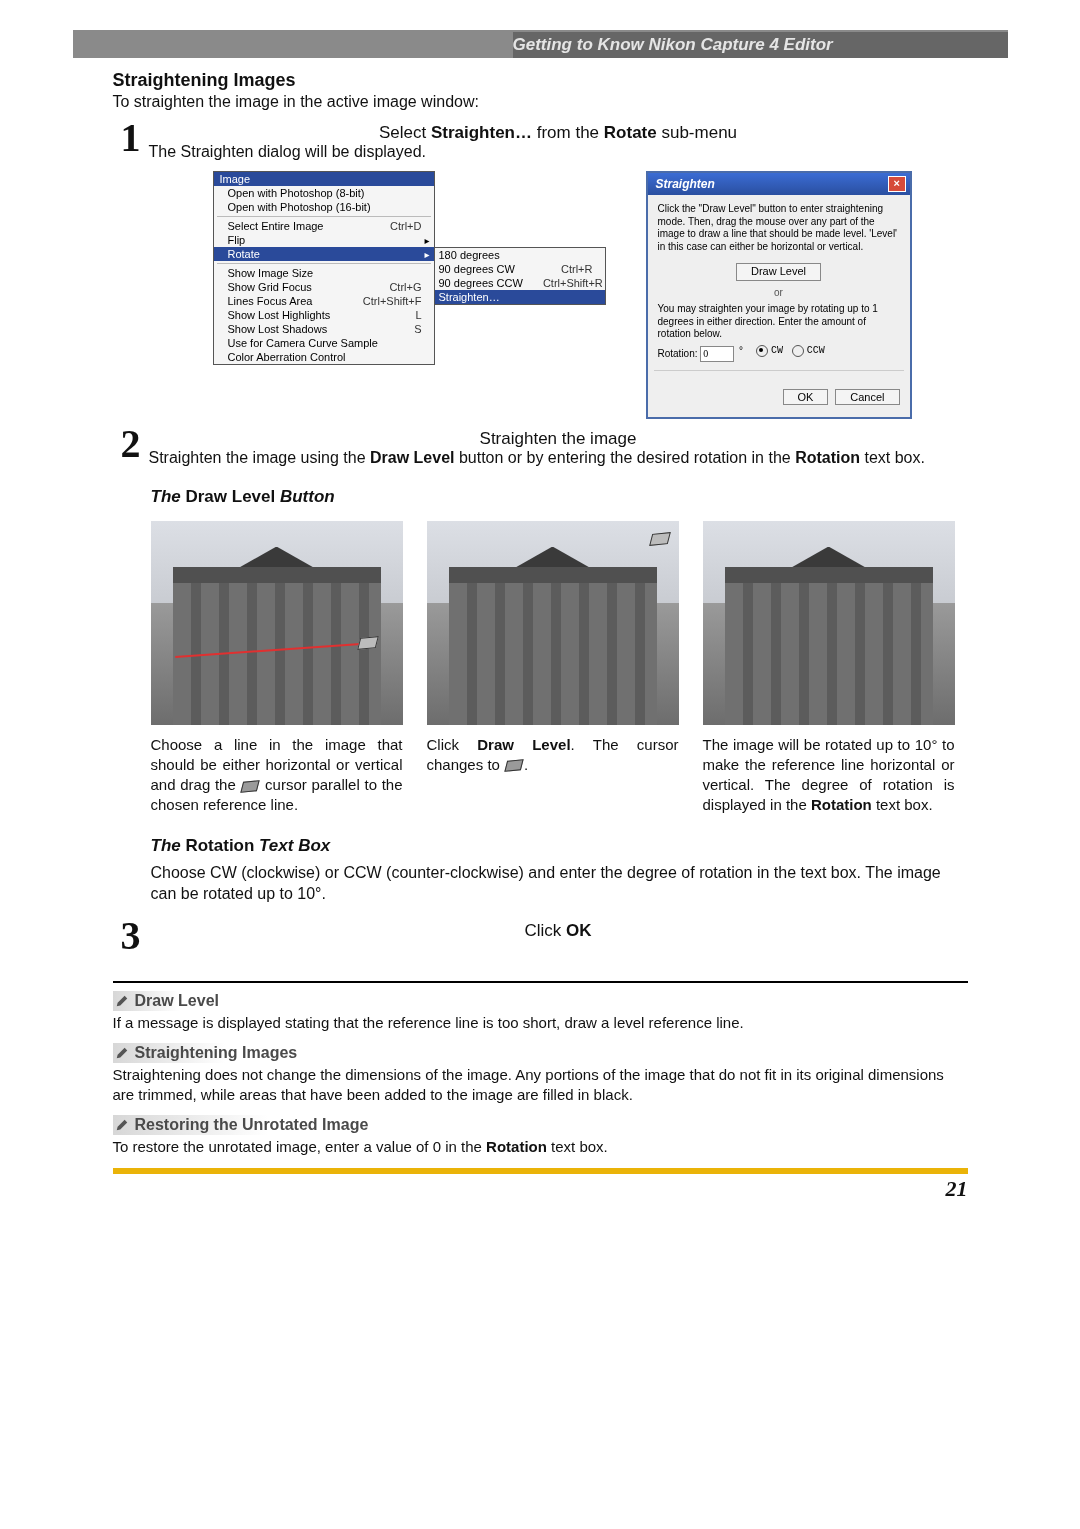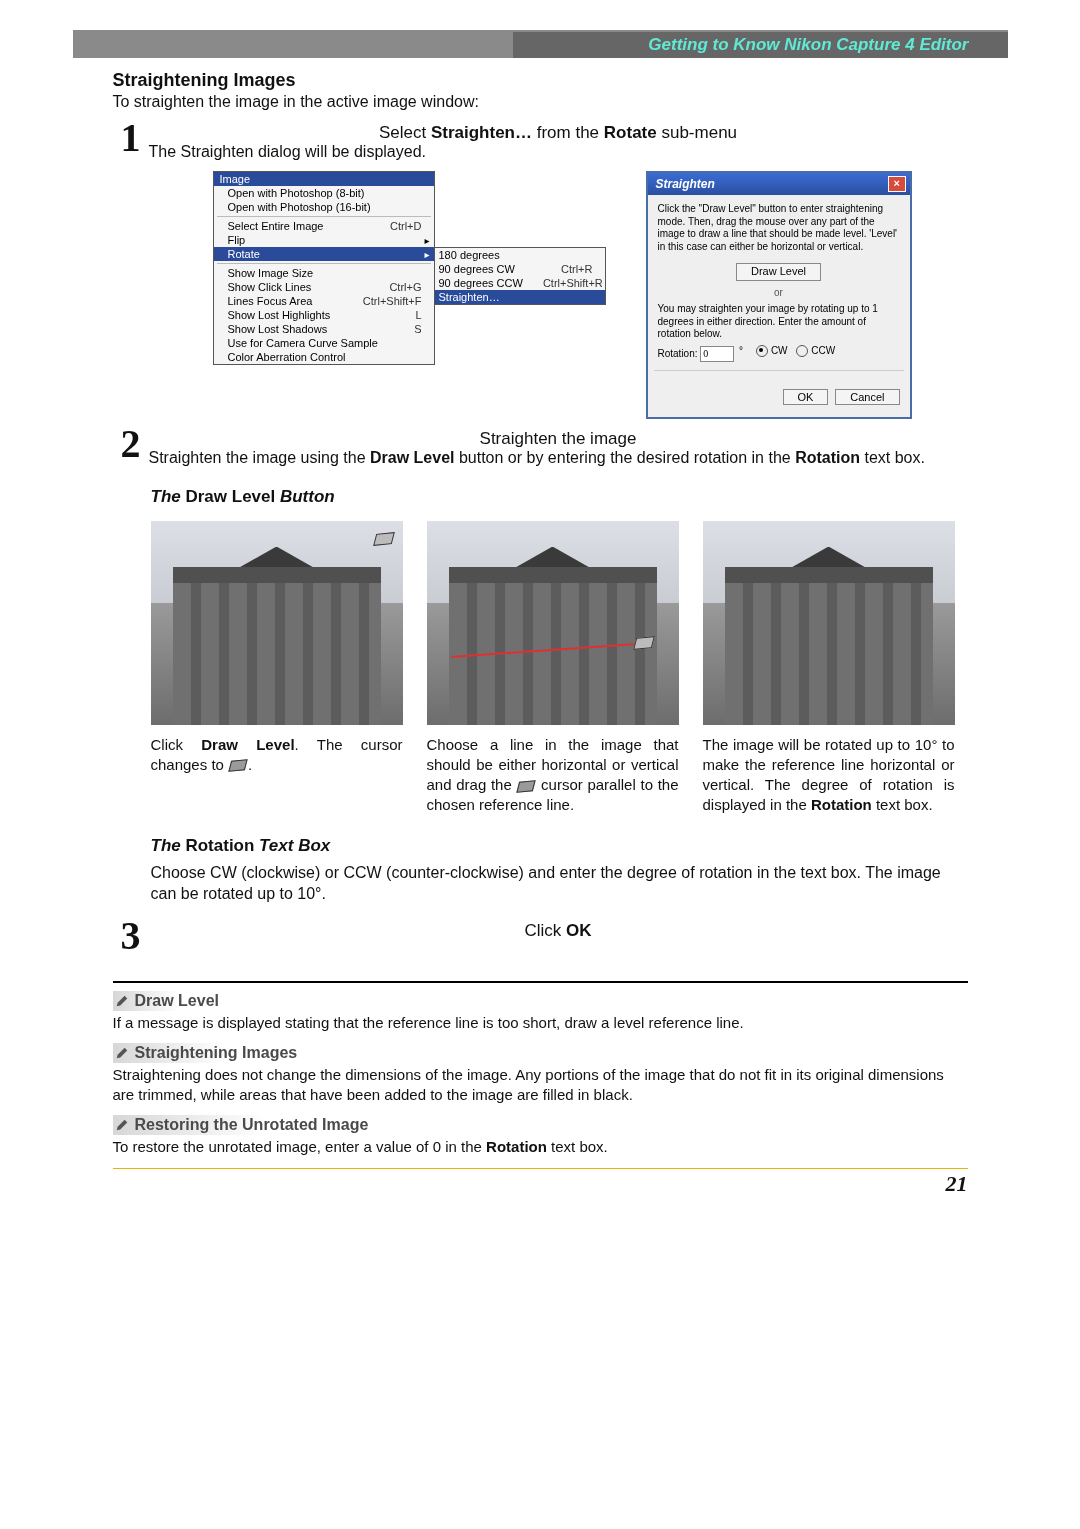--- a/index.html
+++ b/index.html
@@ -17,27 +17,26 @@
   }
   .topbar {
     height: 28px;
     background: #8a8a8a;
     margin-top: 30px;
     position: relative;
   }
   .chapterbar {
     height: 26px;
     background: #666;
-    color: #5eead4;
+    color: #e5e5e5;
     font-size: 17px;
     font-style: italic;
     font-weight: bold;
     line-height: 26px;
-    padding-right: 39px;
-    text-align: right;
+    padding-right: 24px;
     position: absolute;
     right: 0;
     bottom: 0;
     left: 440px;
   }
   .content {
     padding: 12px 40px 0 40px;
   }
   .h1 {
     font-weight: bold;
@@ -140,21 +139,21 @@
     font-size:11px;
     margin: 4px 2px;
   }
   .dlg-or { text-align:center; color:#555; }
   .dlg-rot-row { margin-top:4px; }
   .dlg-rot-row input[type=text]{
     width:28px;height:14px;border:1px solid #888;background:#fff;
     font:10px Tahoma;padding:0 2px;
   }
   .dlg-rot-row .deg { margin:0 4px 0 2px; position:relative; top:-3px;}
-  .dlg-radio { display:inline-flex; align-items:center; margin-left:6px;}
+  .dlg-radio { display:inline-flex; align-items:center; margin-left:6px;font-family:Liberation Mono, monospace;}
   .dlg-radio .dot{
     width:10px;height:10px;border:1px solid #555;border-radius:50%;
     display:inline-block;margin-right:3px;position:relative;
   }
   .dlg-radio.on .dot::after{
     content:"";width:4px;height:4px;background:#000;border-radius:50%;
     position:absolute;left:2px;top:2px;
   }
   .dlg-hr { height:1px;background:#ccc;margin:8px -4px 6px -4px;}
   .dlg-foot { text-align:right; padding:0 8px 8px 0;}
@@ -240,21 +239,21 @@
     font-size:15px;
     line-height:1.35;
     margin: 2px 0 10px 0;
   }
   .pagenum {
     font-family:"Times New Roman",serif;
     font-style:italic;
     font-weight:bold;
     font-size:22px;
     text-align:right;
-    border-top:1px solid #eab308;
+    border-top:6px solid #eab308;
     padding-top:2px;
     margin-top:4px;
   }
 </style>
 </head>
 <body>
 
 <div class="page">
 
   <div class="topbar">
@@ -298,21 +297,21 @@
               </div>
             <div class="menu-row hover">
                 <span>Rotate</span>
                 <span class="arrow">▸</span>
               </div>
             <div class="menu-sep"></div>
             <div class="menu-row">
                 <span>Show Image Size</span>
               </div>
             <div class="menu-row">
-                <span>Show Click Lines</span>
+                <span>Show Grid Focus</span>
                 <span class="k">Ctrl+G</span>
               </div>
             <div class="menu-row">
                 <span>Lines Focus Area</span>
                 <span class="k">Ctrl+Shift+F</span>
               </div>
             <div class="menu-row">
                 <span>Show Lost Highlights</span>
                 <span class="k">L</span>
               </div>
@@ -389,38 +388,38 @@
         </div>
       </div>
     </div>
 
     <div class="sub-ital">
       <span class="ib">The </span><b>Draw Level</b><span class="ib"> Button</span>
     </div>
 
     <div class="photos">
       <div class="photo-col">
-        <div class="photo photo1">
-          <div class="roof"></div>
-            <div class="building"></div>
-          <div class="lvl-cursor"></div>
-        </div>
-        <div class="photo-cap">
-          <span>Click </span><b>Draw Level</b><span>.  The cursor changes to </span><span class="cap-cursor"></span><span>.</span>
-        </div>
-      </div>
-      <div class="photo-col">
         <div class="photo photo2">
           <div class="roof"></div>
             <div class="building"></div>
           <div class="ref-line"></div>
           <div class="lvl-cursor"></div>
         </div>
         <div class="photo-cap">
           <span>Choose a line in the image that should be either horizontal or vertical and drag the </span><span class="cap-cursor"></span><span> cursor parallel to the chosen reference line.</span>
+        </div>
+      </div>
+      <div class="photo-col">
+        <div class="photo photo1">
+          <div class="roof"></div>
+            <div class="building"></div>
+          <div class="lvl-cursor"></div>
+        </div>
+        <div class="photo-cap">
+          <span>Click </span><b>Draw Level</b><span>.  The cursor changes to </span><span class="cap-cursor"></span><span>.</span>
         </div>
       </div>
       <div class="photo-col">
         <div class="photo">
           <div class="roof"></div>
             <div class="building"></div>
         </div>
         <div class="photo-cap">
           <span>The image will be rotated up to 10° to make the reference line horizontal or vertical.  The degree of rotation is displayed in the </span><b>Rotation</b><span> text box.</span>
         </div>

